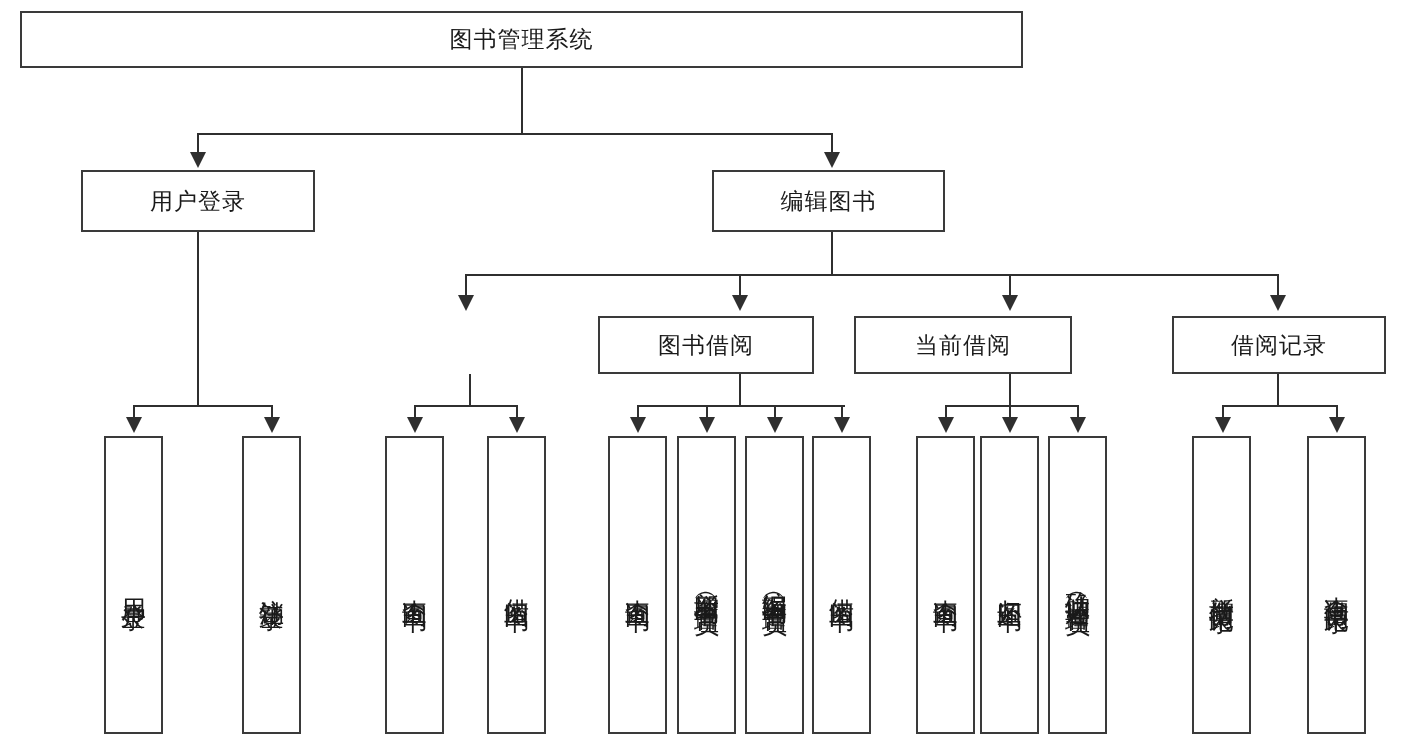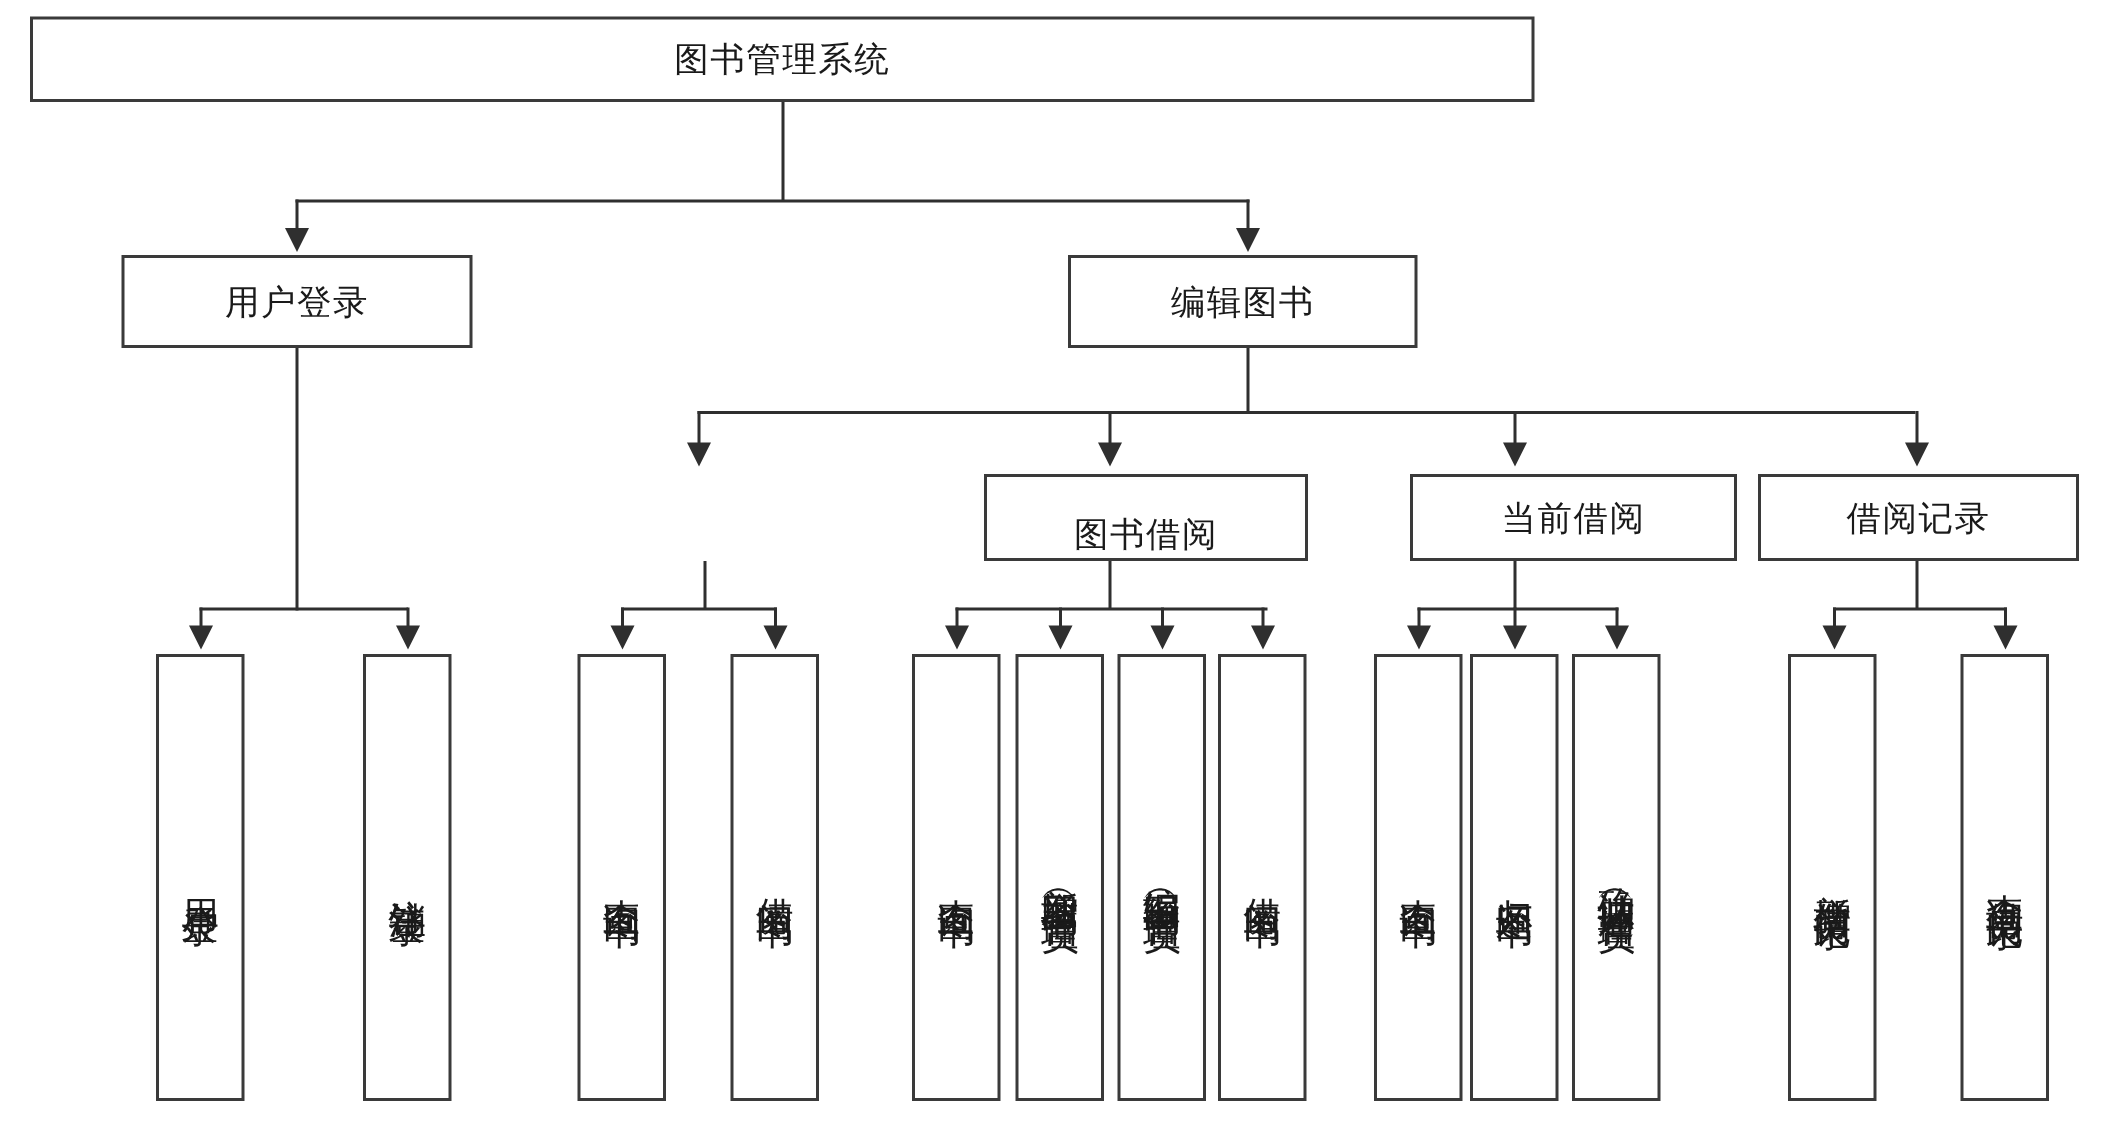--- a/index.html
+++ b/index.html
@@ -117,24 +117,24 @@
   <div class="ln hl" style="left:465px; top:274px; width:812px;"></div>
   <div class="ln vl" style="left:465px; top:274px; height:24px;"></div>
   <div class="arrow" style="left:458px; top:295px;"></div>
   <div class="ln vl" style="left:739px; top:274px; height:24px;"></div>
   <div class="arrow" style="left:732px; top:295px;"></div>
   <div class="ln vl" style="left:1009px; top:274px; height:24px;"></div>
   <div class="arrow" style="left:1002px; top:295px;"></div>
   <div class="ln vl" style="left:1277px; top:274px; height:24px;"></div>
   <div class="arrow" style="left:1270px; top:295px;"></div>
 
-  <div class="node h" style="left:656px; top:316px; width:216px; height:58px;align-items:flex-end;">
+  <div class="node h" style="left:598px; top:316px; width:216px; height:58px;">
     <span class="lbl">图书借阅</span>
   </div>
-  <div class="node h" style="left:940px; top:316px; width:218px; height:58px;text-align:center;">
+  <div class="node h" style="left:854px; top:316px; width:218px; height:58px;text-align:center;">
     <span class="lbl">当前借阅</span>
   </div>
   <div class="node h" style="left:1172px; top:316px; width:214px; height:58px;">
     <span class="lbl">借阅记录</span>
   </div>
 
   <div class="ln vl" style="left:469px; top:374px; height:32px;"></div>
   <div class="ln hl" style="left:414px; top:405px; width:104px;"></div>
   <div class="ln vl" style="left:414px; top:405px; height:14px;"></div>
   <div class="arrow" style="left:407px; top:417px;"></div>

